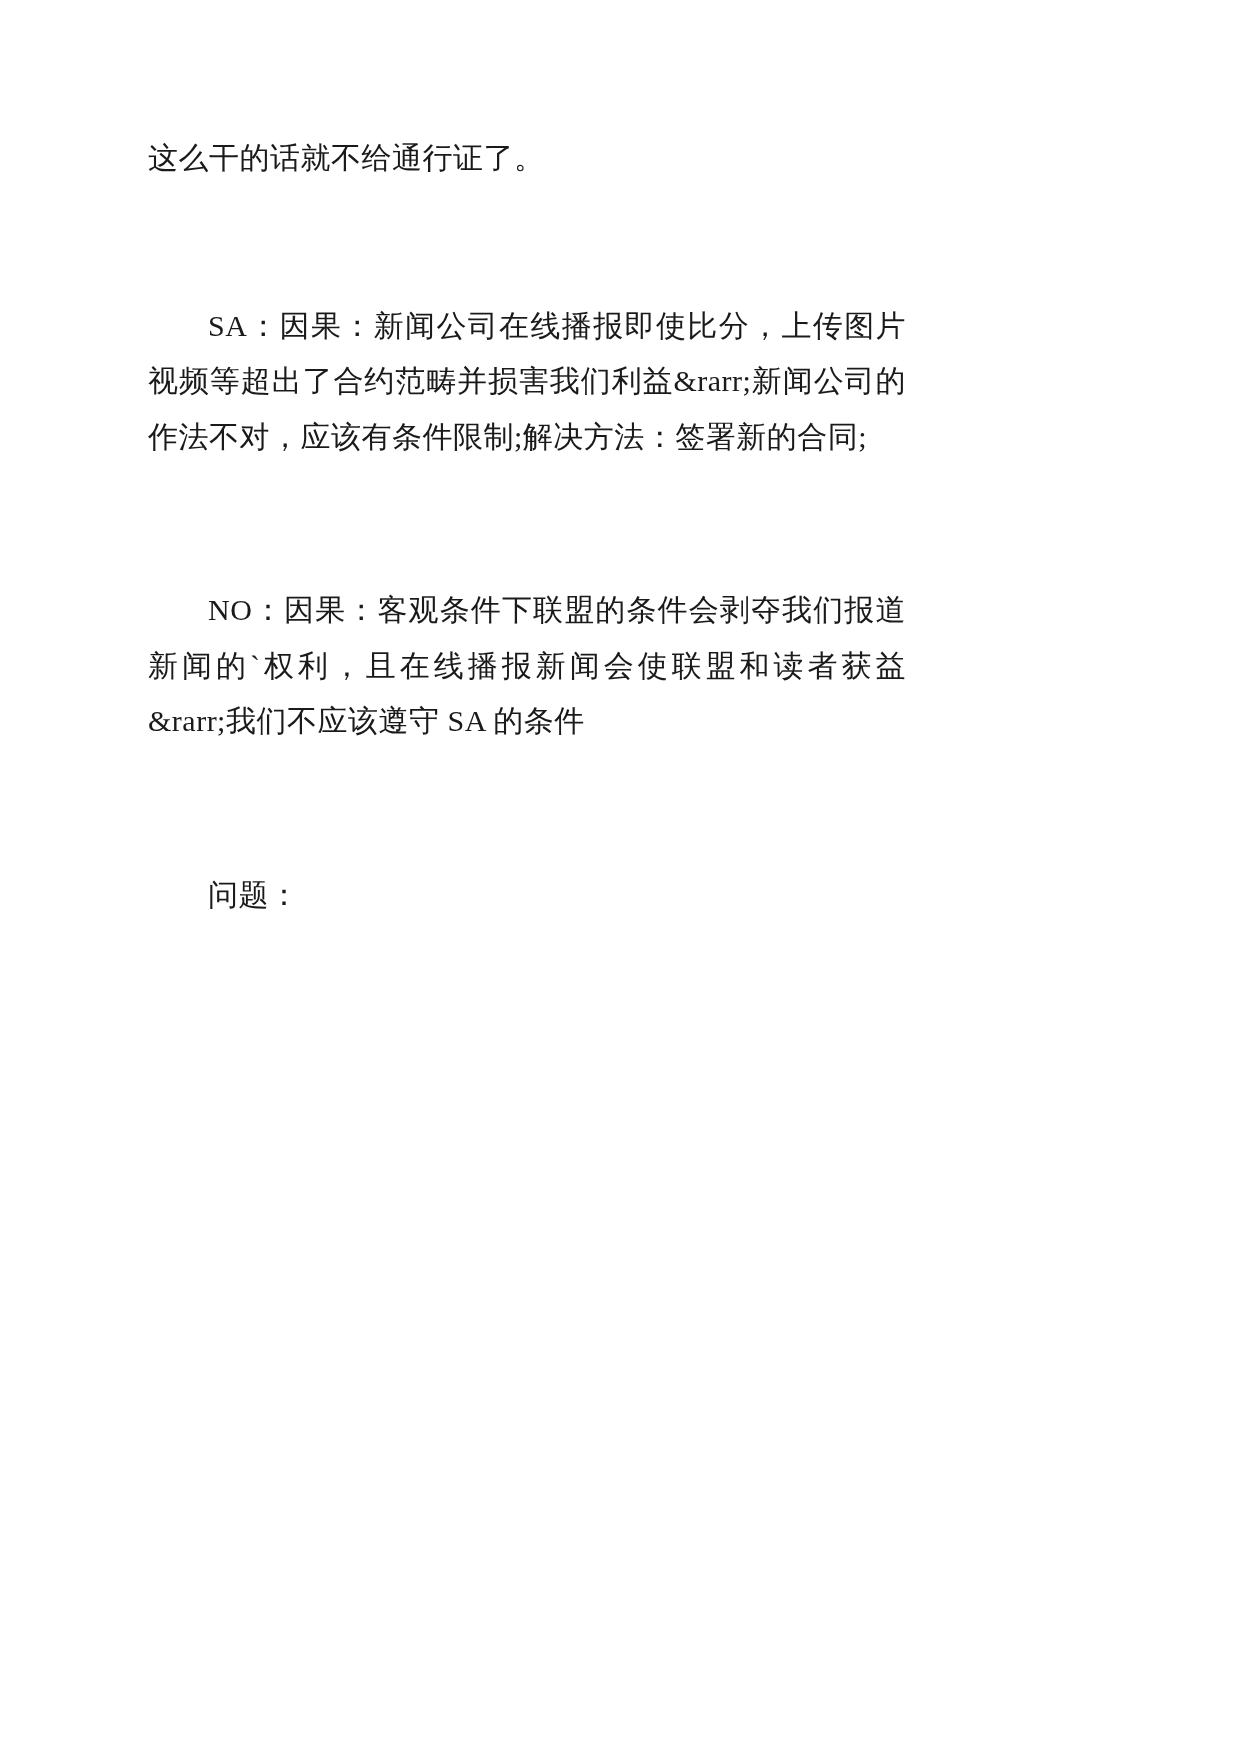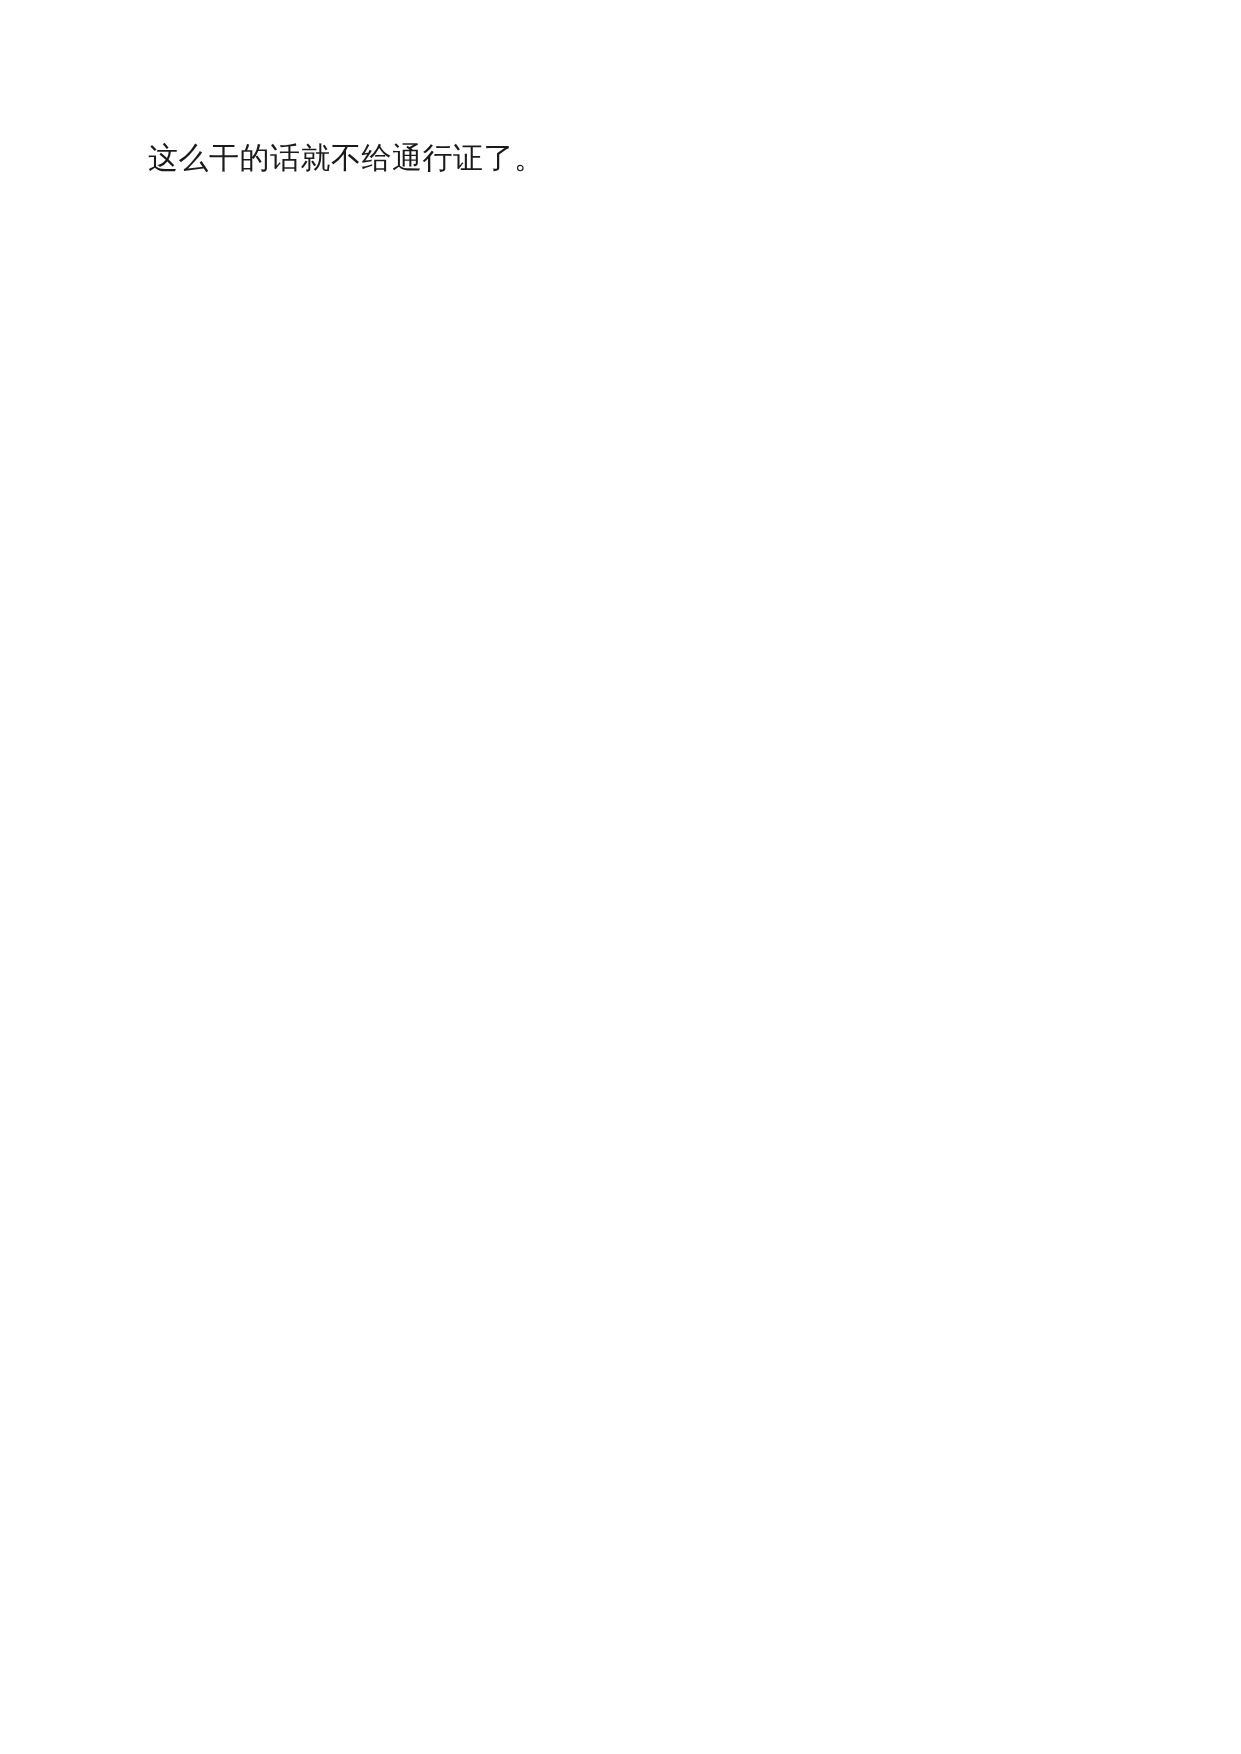--- a/index.html
+++ b/index.html
@@ -47,17 +47,20 @@
 </head>
 <body>
 
 <div class="page">
   <div class="doc-body">
 
     <p class="para first">这么干的话就不给通行证了。</p>
 
 
 
+    <p class="para indent gap-xl">SA：因果：新闻公司在线播报即使比分，上传图片视频等超出了合约范畴并损害我们利益&amp;rarr;新闻公司的作法不对，应该有条件限制;解决方法：签署新的合同;</p>
 
+    <p class="para indent gap-xl">NO：因果：客观条件下联盟的条件会剥夺我们报道新闻的`权利，且在线播报新闻会使联盟和读者获益&amp;rarr;我们不应该遵守 SA 的条件</p>
 
+    <p class="para indent">问题：</p>
 
   </div>
 </div>
 
 </body></html>

